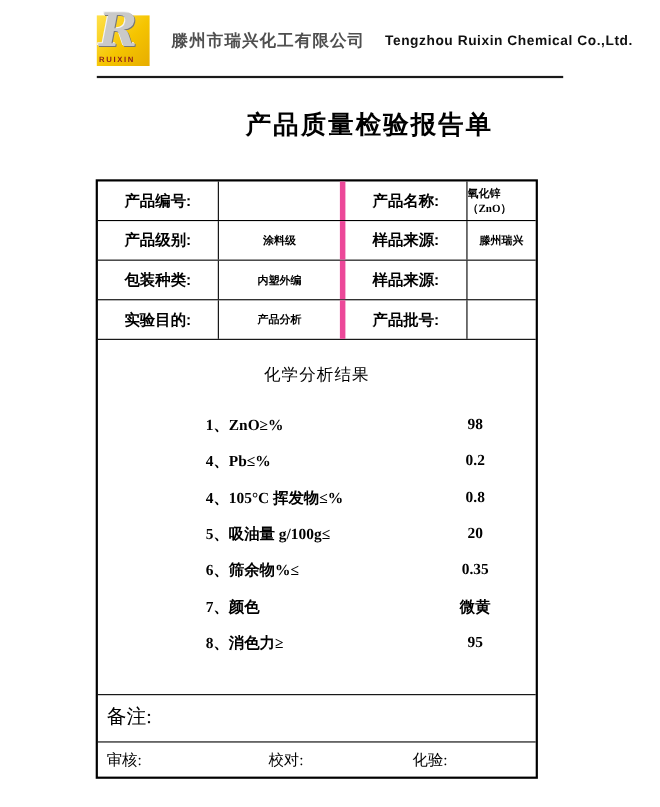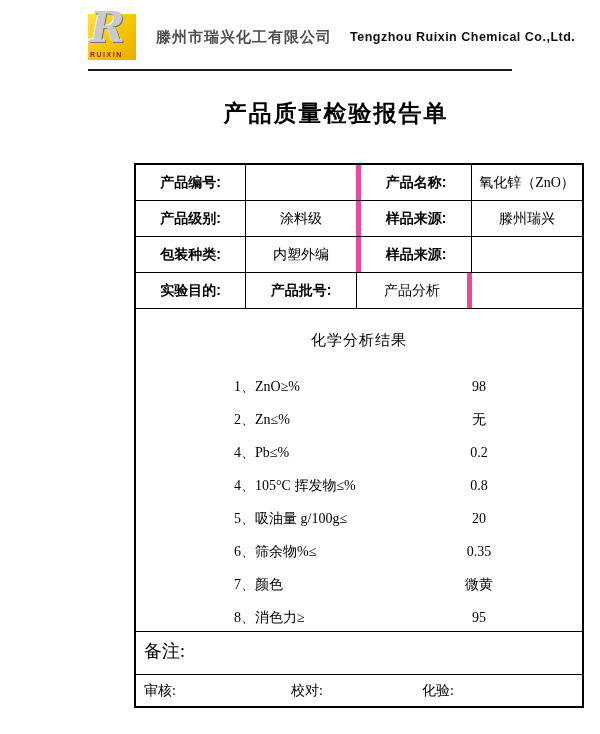--- a/index.html
+++ b/index.html
@@ -20,33 +20,33 @@
                 color:#4f4f4f; white-space:nowrap; }
   .company-en { margin-left:18px; font-family:"Liberation Sans", sans-serif; font-size:12.5px;
                 font-weight:bold; letter-spacing:0.5px; color:#111; white-space:nowrap; }
   .header-rule { position:absolute; left:88px; top:69px; width:424px; height:2px; background:#1a1a1a; }
 
   .doc-title { position:absolute; left:0; top:98px; width:100%; text-align:center;
                font-family:"Liberation Sans", sans-serif; font-size:23px; font-weight:bold;
                letter-spacing:2px;margin-left:36px; }
 
   
-  .report-table { position:absolute; left:87px; top:163px; width:450px; border:2px solid #000; background:#fff;margin-left:47px; }
+  .report-table { position:absolute; left:87px; top:163px; width:402px; border:2px solid #000; background:#fff; }
   .info-row { display:flex; height:36px; border-bottom:1px solid #000; }
   .cell { display:flex; align-items:center; justify-content:center; height:100%; overflow:hidden; }
   .cell-label { font-family:"Liberation Sans", sans-serif; font-weight:bold; font-size:14px; }
-  .cell-value { font-size:14px; }
+  .cell-value { font-size:10px;font-weight:bold; }
   .c1 { width:110px; border-right:1px solid #000; }
   .c2 { width:115px; border-right:5px solid #ec4899; }
   .c3 { width:111px; border-right:1px solid #000; }
   .c4 { flex:1; }
 
   .analysis { height:323px; border-bottom:1px solid #000; }
   .analysis-title { text-align:center; padding-top:22px; font-size:15px; letter-spacing:1px; }
-  .analysis-items { margin-top:20px; }
+  .analysis-items { margin-top:20px;font-weight:bold; }
   .analysis-item { position:relative; height:33px; display:flex; align-items:center;
                    padding-left:98px; font-size:14px; }
   .item-value { position:absolute; left:303px; width:80px; text-align:center; }
 
   .remarks-row { height:43px; border-bottom:1px solid #000; padding:7px 0 0 8px; font-size:18px; }
   .sign-row { position:relative; height:31px; font-size:14px; }
   .sign-label { position:absolute; top:50%; transform:translateY(-50%); white-space:nowrap; }
   .sign-review { left:8px; }
   .sign-proof { left:155px; }
   .sign-test { left:286px; }
@@ -86,35 +86,31 @@
 
     <div class="info-row">
       <div class="cell cell-label c1">包装种类:</div>
       <div class="cell cell-value c2">内塑外编</div>
       <div class="cell cell-label c3">样品来源:</div>
       <div class="cell cell-value c4"></div>
     </div>
 
     <div class="info-row">
       <div class="cell cell-label c1">实验目的:</div>
+      <div class="cell cell-value c2">产品分析</div>
       <div class="cell cell-label c3">产品批号:</div>
-      <div class="cell cell-value c2">产品分析</div>
       <div class="cell cell-value c4"></div>
     </div>
 
     <div class="analysis">
       <div class="analysis-title">化学分析结果</div>
       <div class="analysis-items">
         <div class="analysis-item">
           <span>1、ZnO≥%</span>
           <span class="item-value">98</span>
-        </div>
-        <div class="analysis-item">
-          <span>2、Zn≤%</span>
-          <span class="item-value">无</span>
         </div>
         <div class="analysis-item">
           <span>4、Pb≤%</span>
           <span class="item-value">0.2</span>
         </div>
         <div class="analysis-item">
           <span>4、105°C 挥发物≤%</span>
           <span class="item-value">0.8</span>
         </div>
         <div class="analysis-item">

